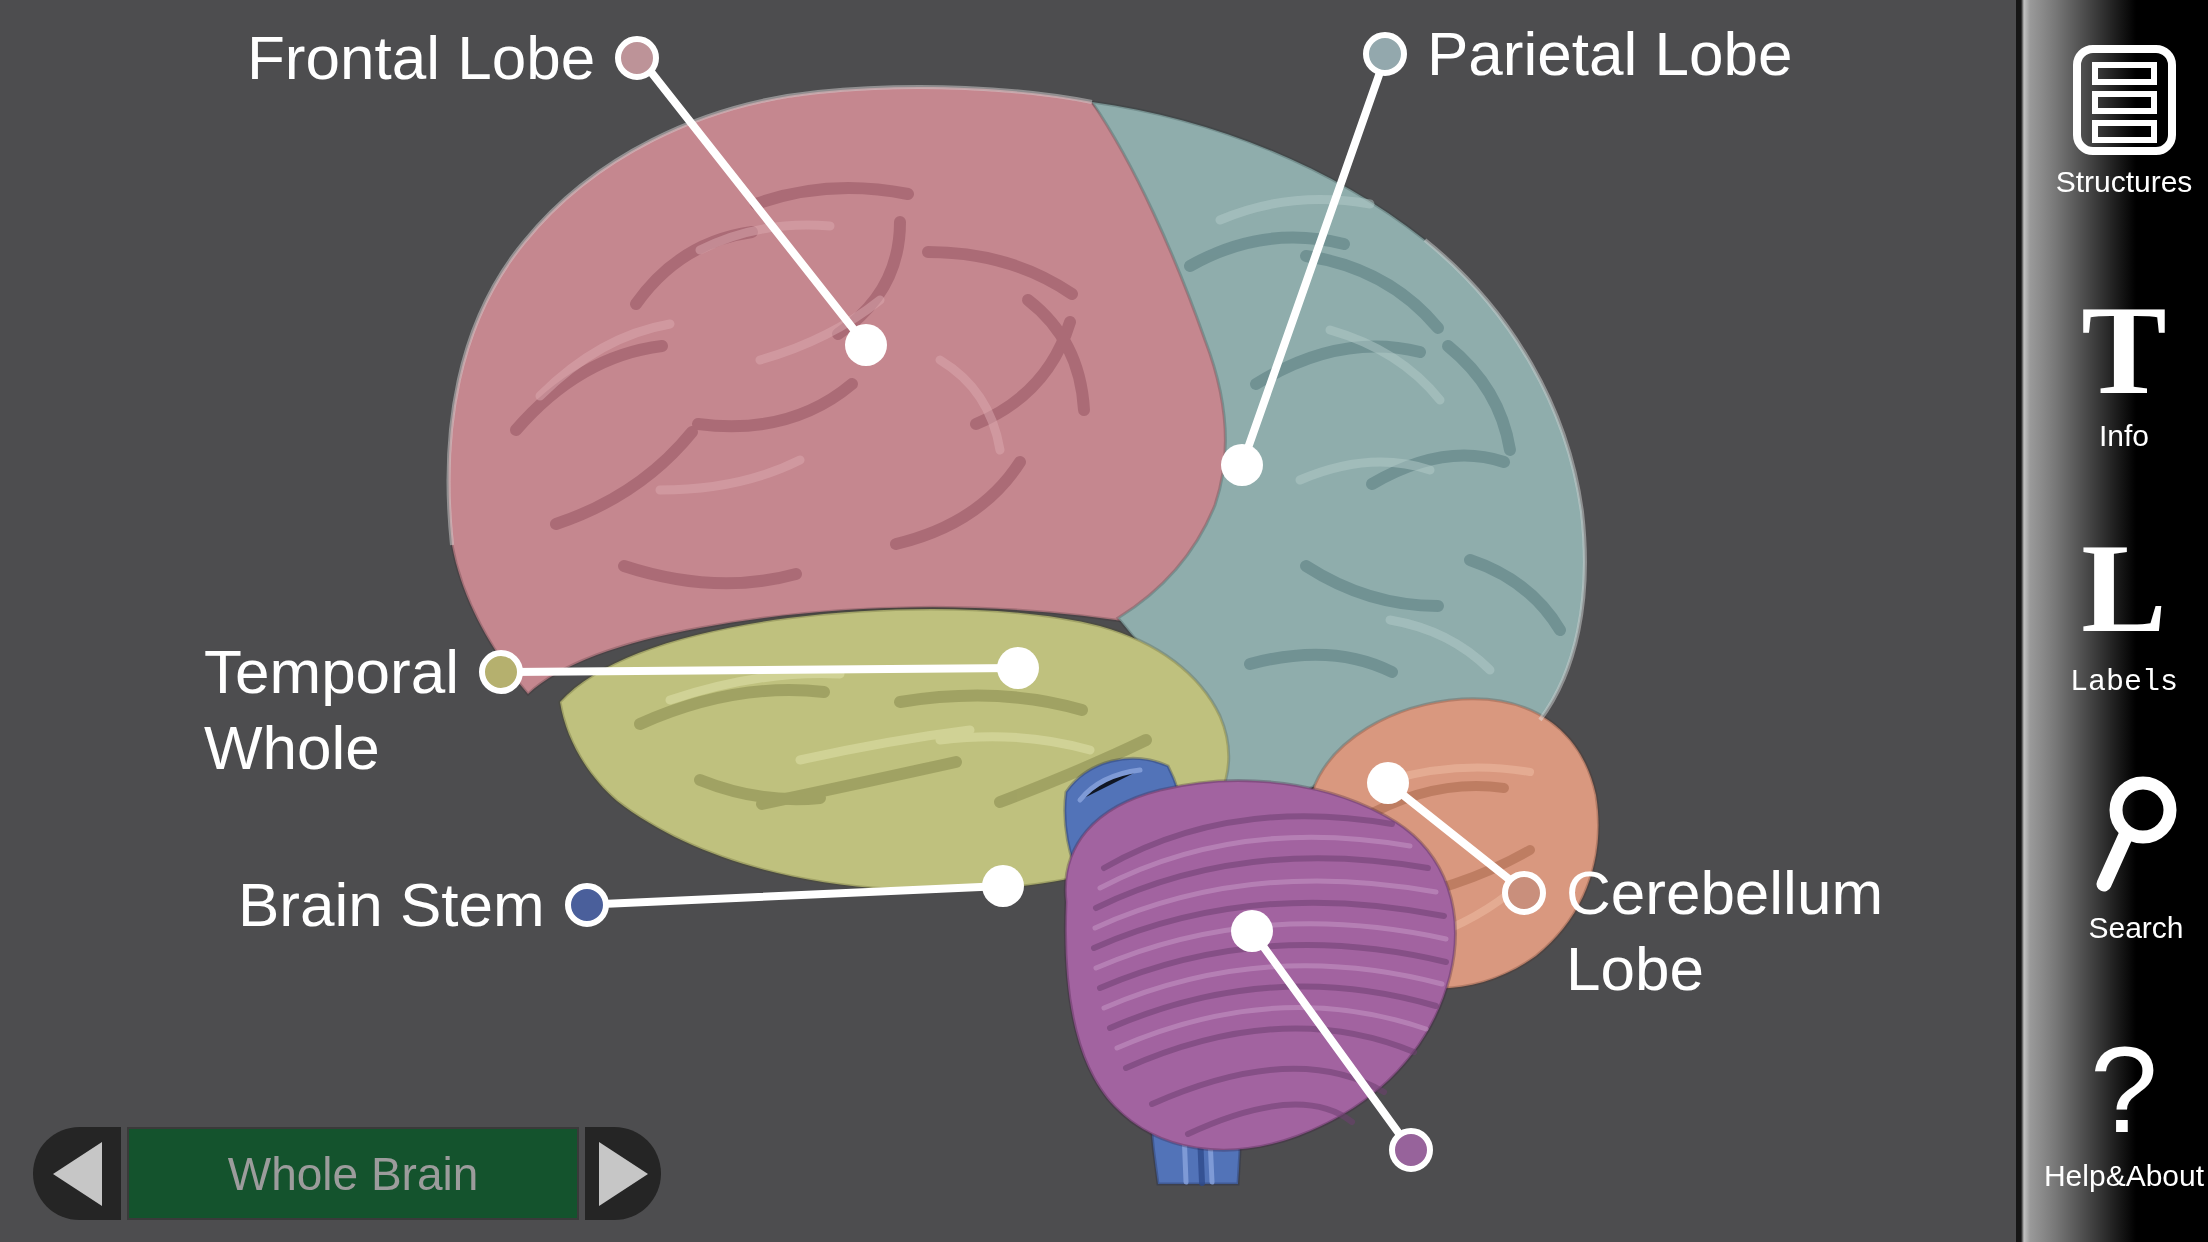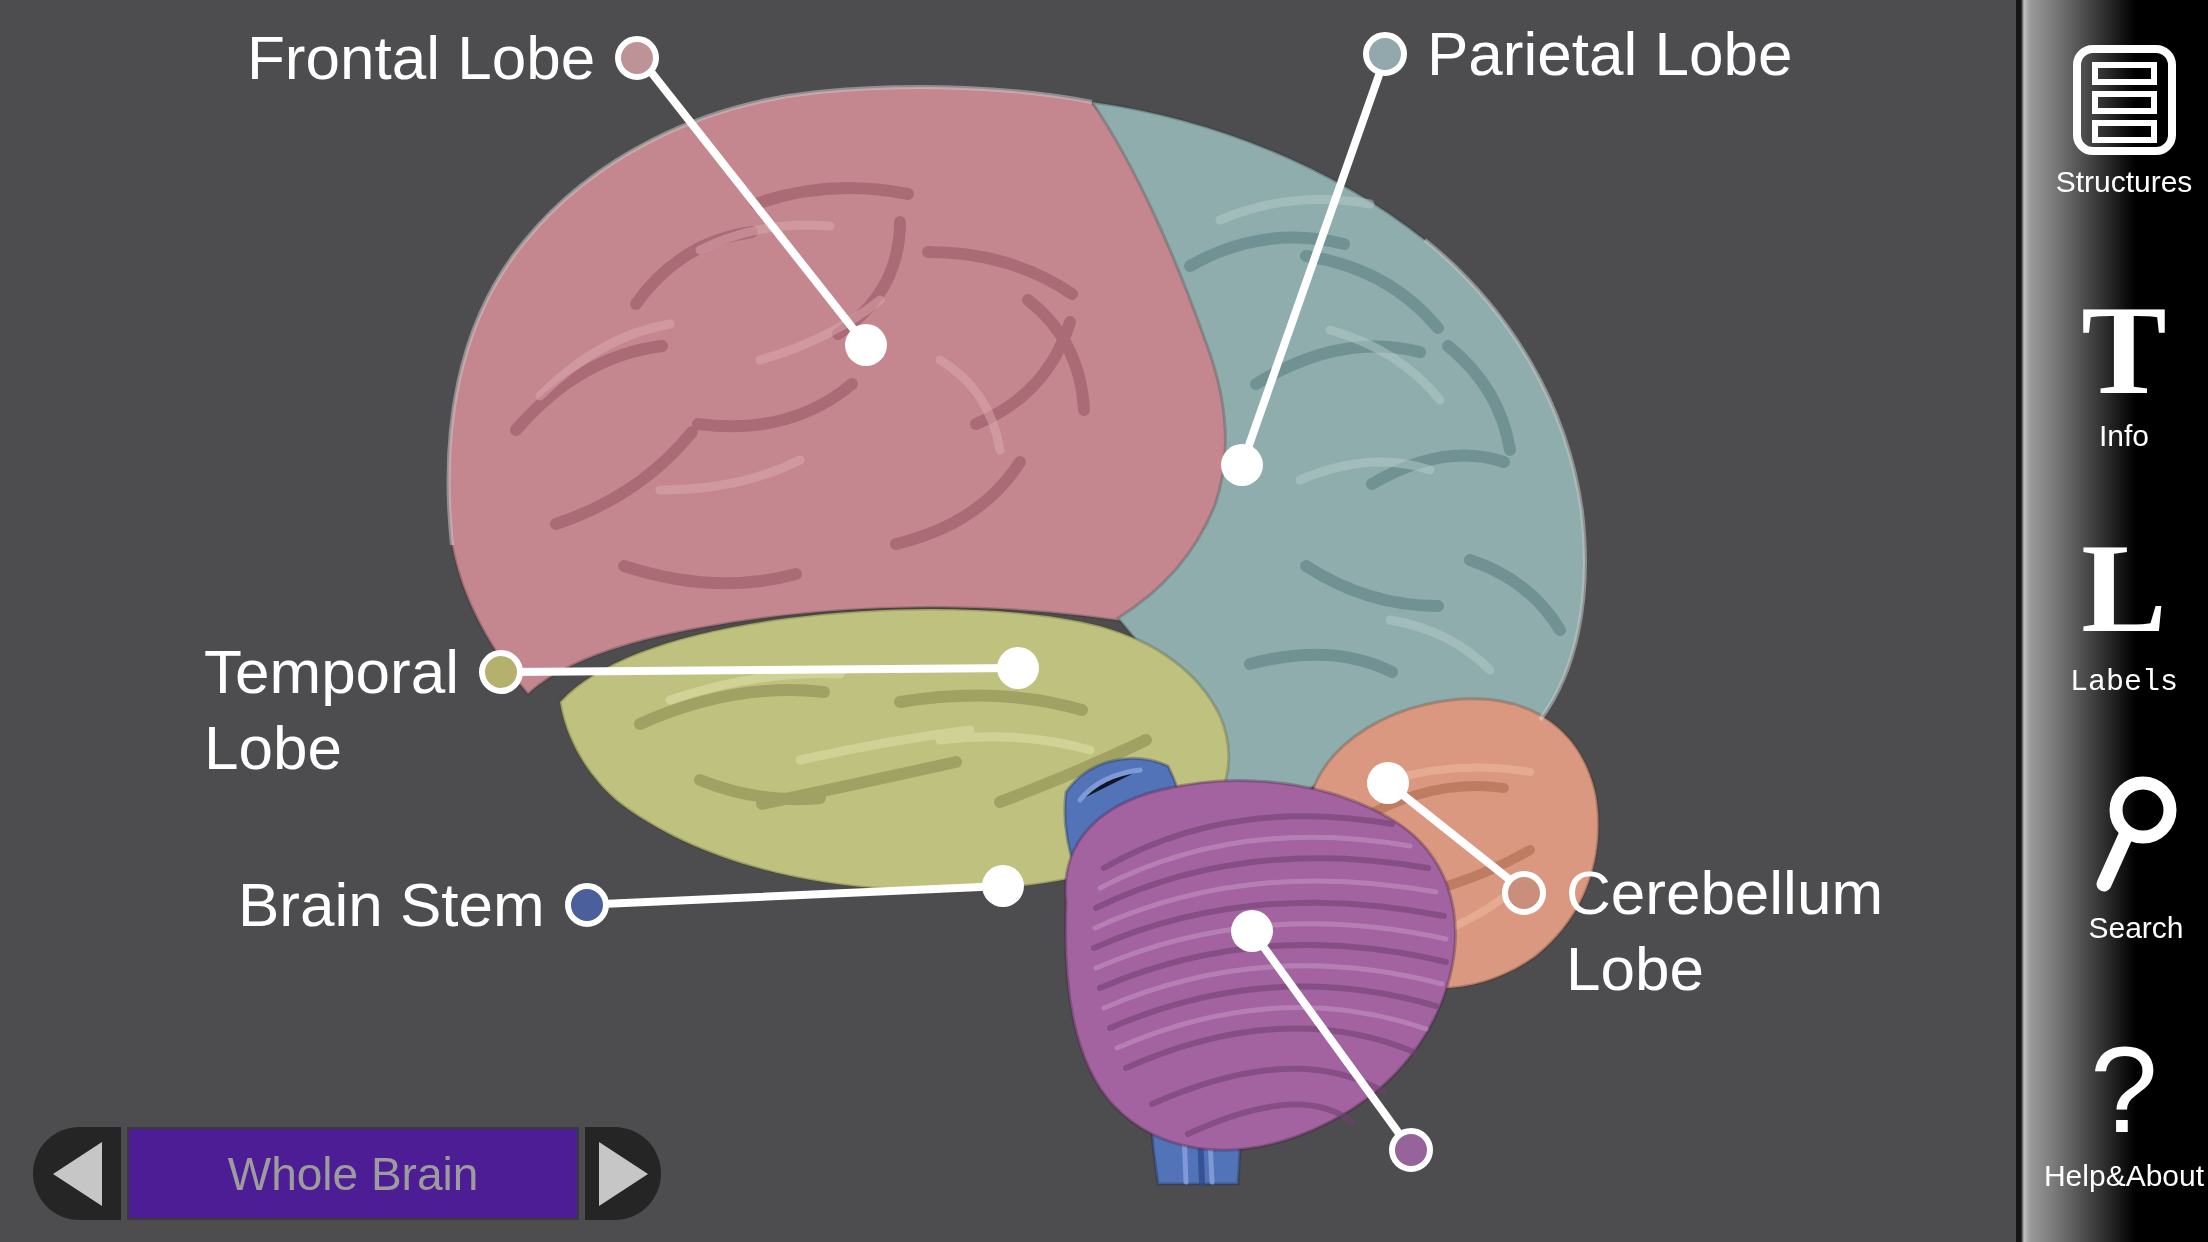--- a/index.html
+++ b/index.html
@@ -29,21 +29,21 @@
 
   
   .selector{position:absolute;left:33px;top:1127px;height:93px;display:flex;gap:6px;}
   .sel-btn{border:none;padding:0;margin:0;background:#252525;cursor:pointer;
            display:flex;align-items:center;justify-content:center;}
   .sel-prev{width:88px;border-radius:47px 0 0 47px;}
   .sel-next{width:76px;border-radius:0 47px 47px 0;}
   .tri{width:0;height:0;border-top:32px solid transparent;border-bottom:32px solid transparent;display:block;}
   .tri-left{border-right:49px solid #c6c6c6;}
   .tri-right{border-left:49px solid #c6c6c6;}
-  .sel-display{width:452px;background:#4c1d95;border:2px solid #3a3a3a;box-sizing:border-box;
+  .sel-display{width:452px;background:#14532d;border:2px solid #3a3a3a;box-sizing:border-box;
                color:#9c9c9c;font-size:46px;display:flex;align-items:center;justify-content:center;}
 </style>
 </head>
 <body>
 
 <div class="stage">
 
   <svg class="brain-svg" viewBox="0 0 2208 1242">
 
     <path stroke="rgba(60,40,45,0.25)" stroke-width="3" d="M452,545 C440,430 458,322 524,242 C592,158 700,104 818,92 C918,82 1020,88 1092,102
@@ -180,21 +180,21 @@
     <span class="label-text">Parietal Lobe</span>
   </div>
 
   <div class="label" style="left:247px;top:20px;">
     <span class="label-text">Frontal Lobe</span>
     <span class="label-dot" style="background-color: rgb(189, 147, 152);"></span>
   </div>
 
   <div class="label" style="left:204px;top:634px;">
     <span class="label-text">Temporal
-Lobe</span>
+Whole</span>
     <span class="label-dot" style="background-color: rgb(181, 176, 110);"></span>
   </div>
 
   <div class="label" style="left:230px;top:867px;margin-left:8px;">
     <span class="label-text">Brain Stem</span>
     <span class="label-dot" style="background-color: rgb(74, 95, 155);"></span>
   </div>
 
   <div class="label" style="left:1502px;top:855px;">
     <span class="label-dot" style="background-color: rgb(201, 143, 124);"></span>

